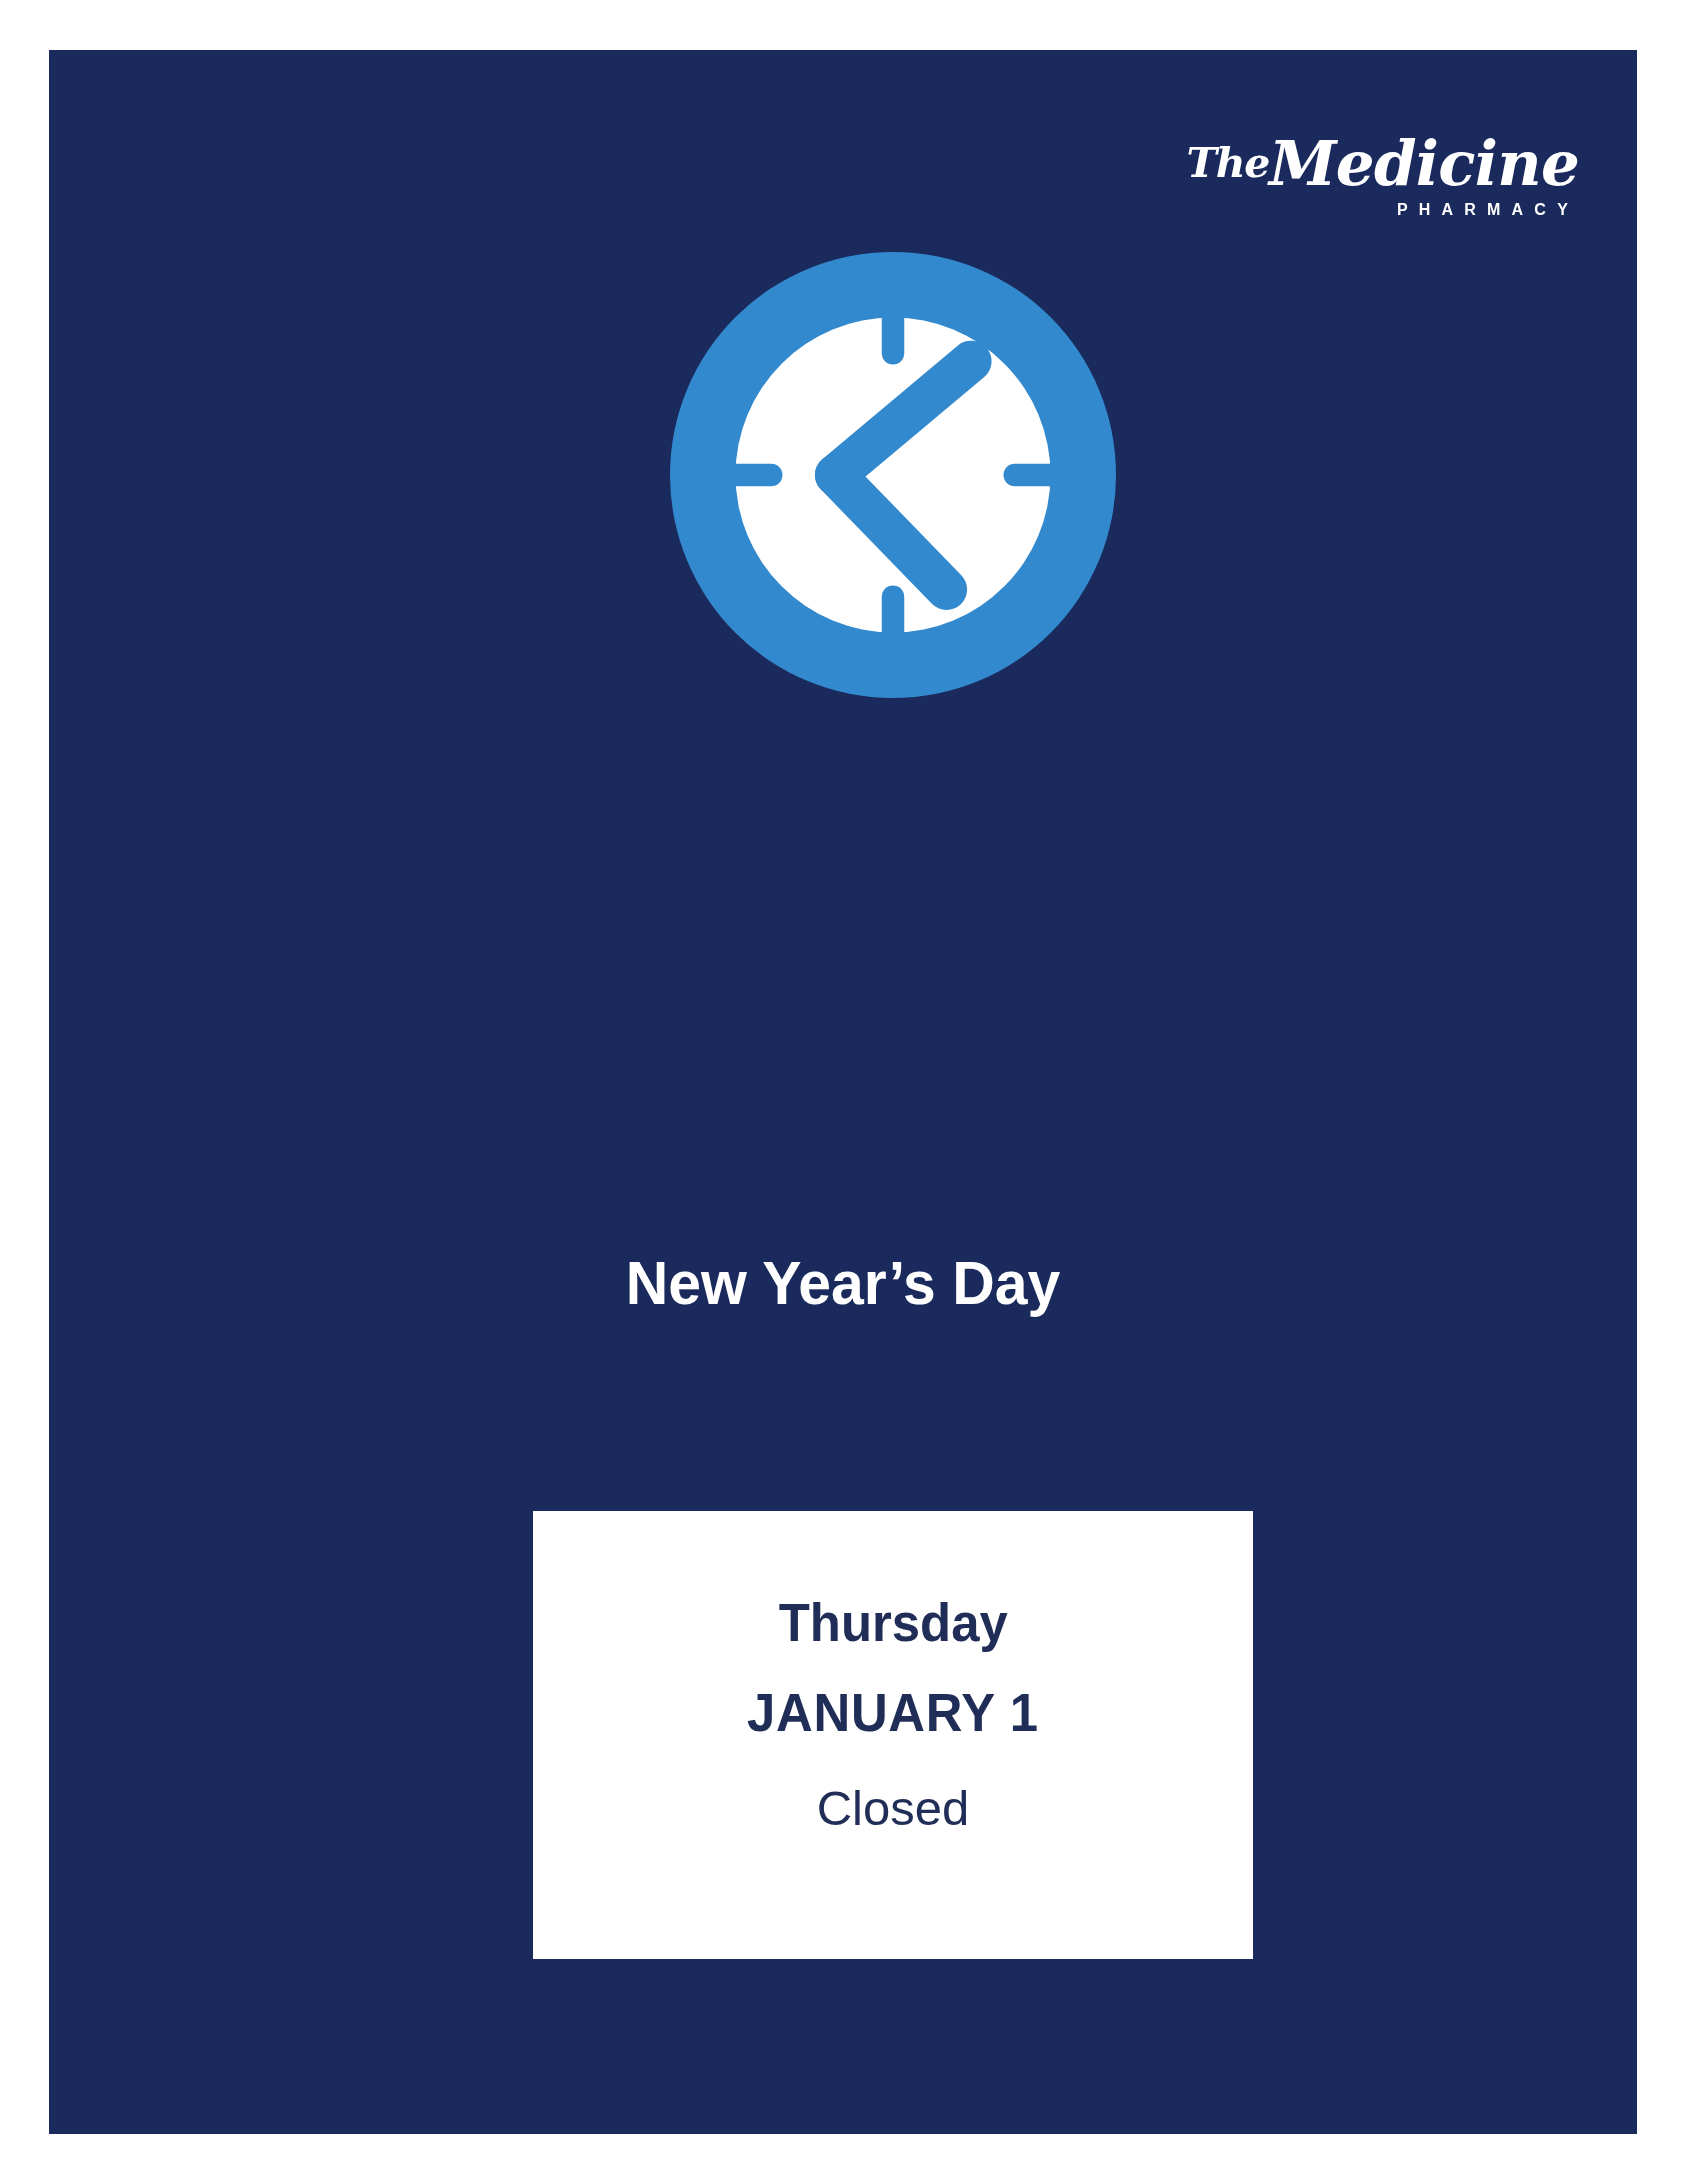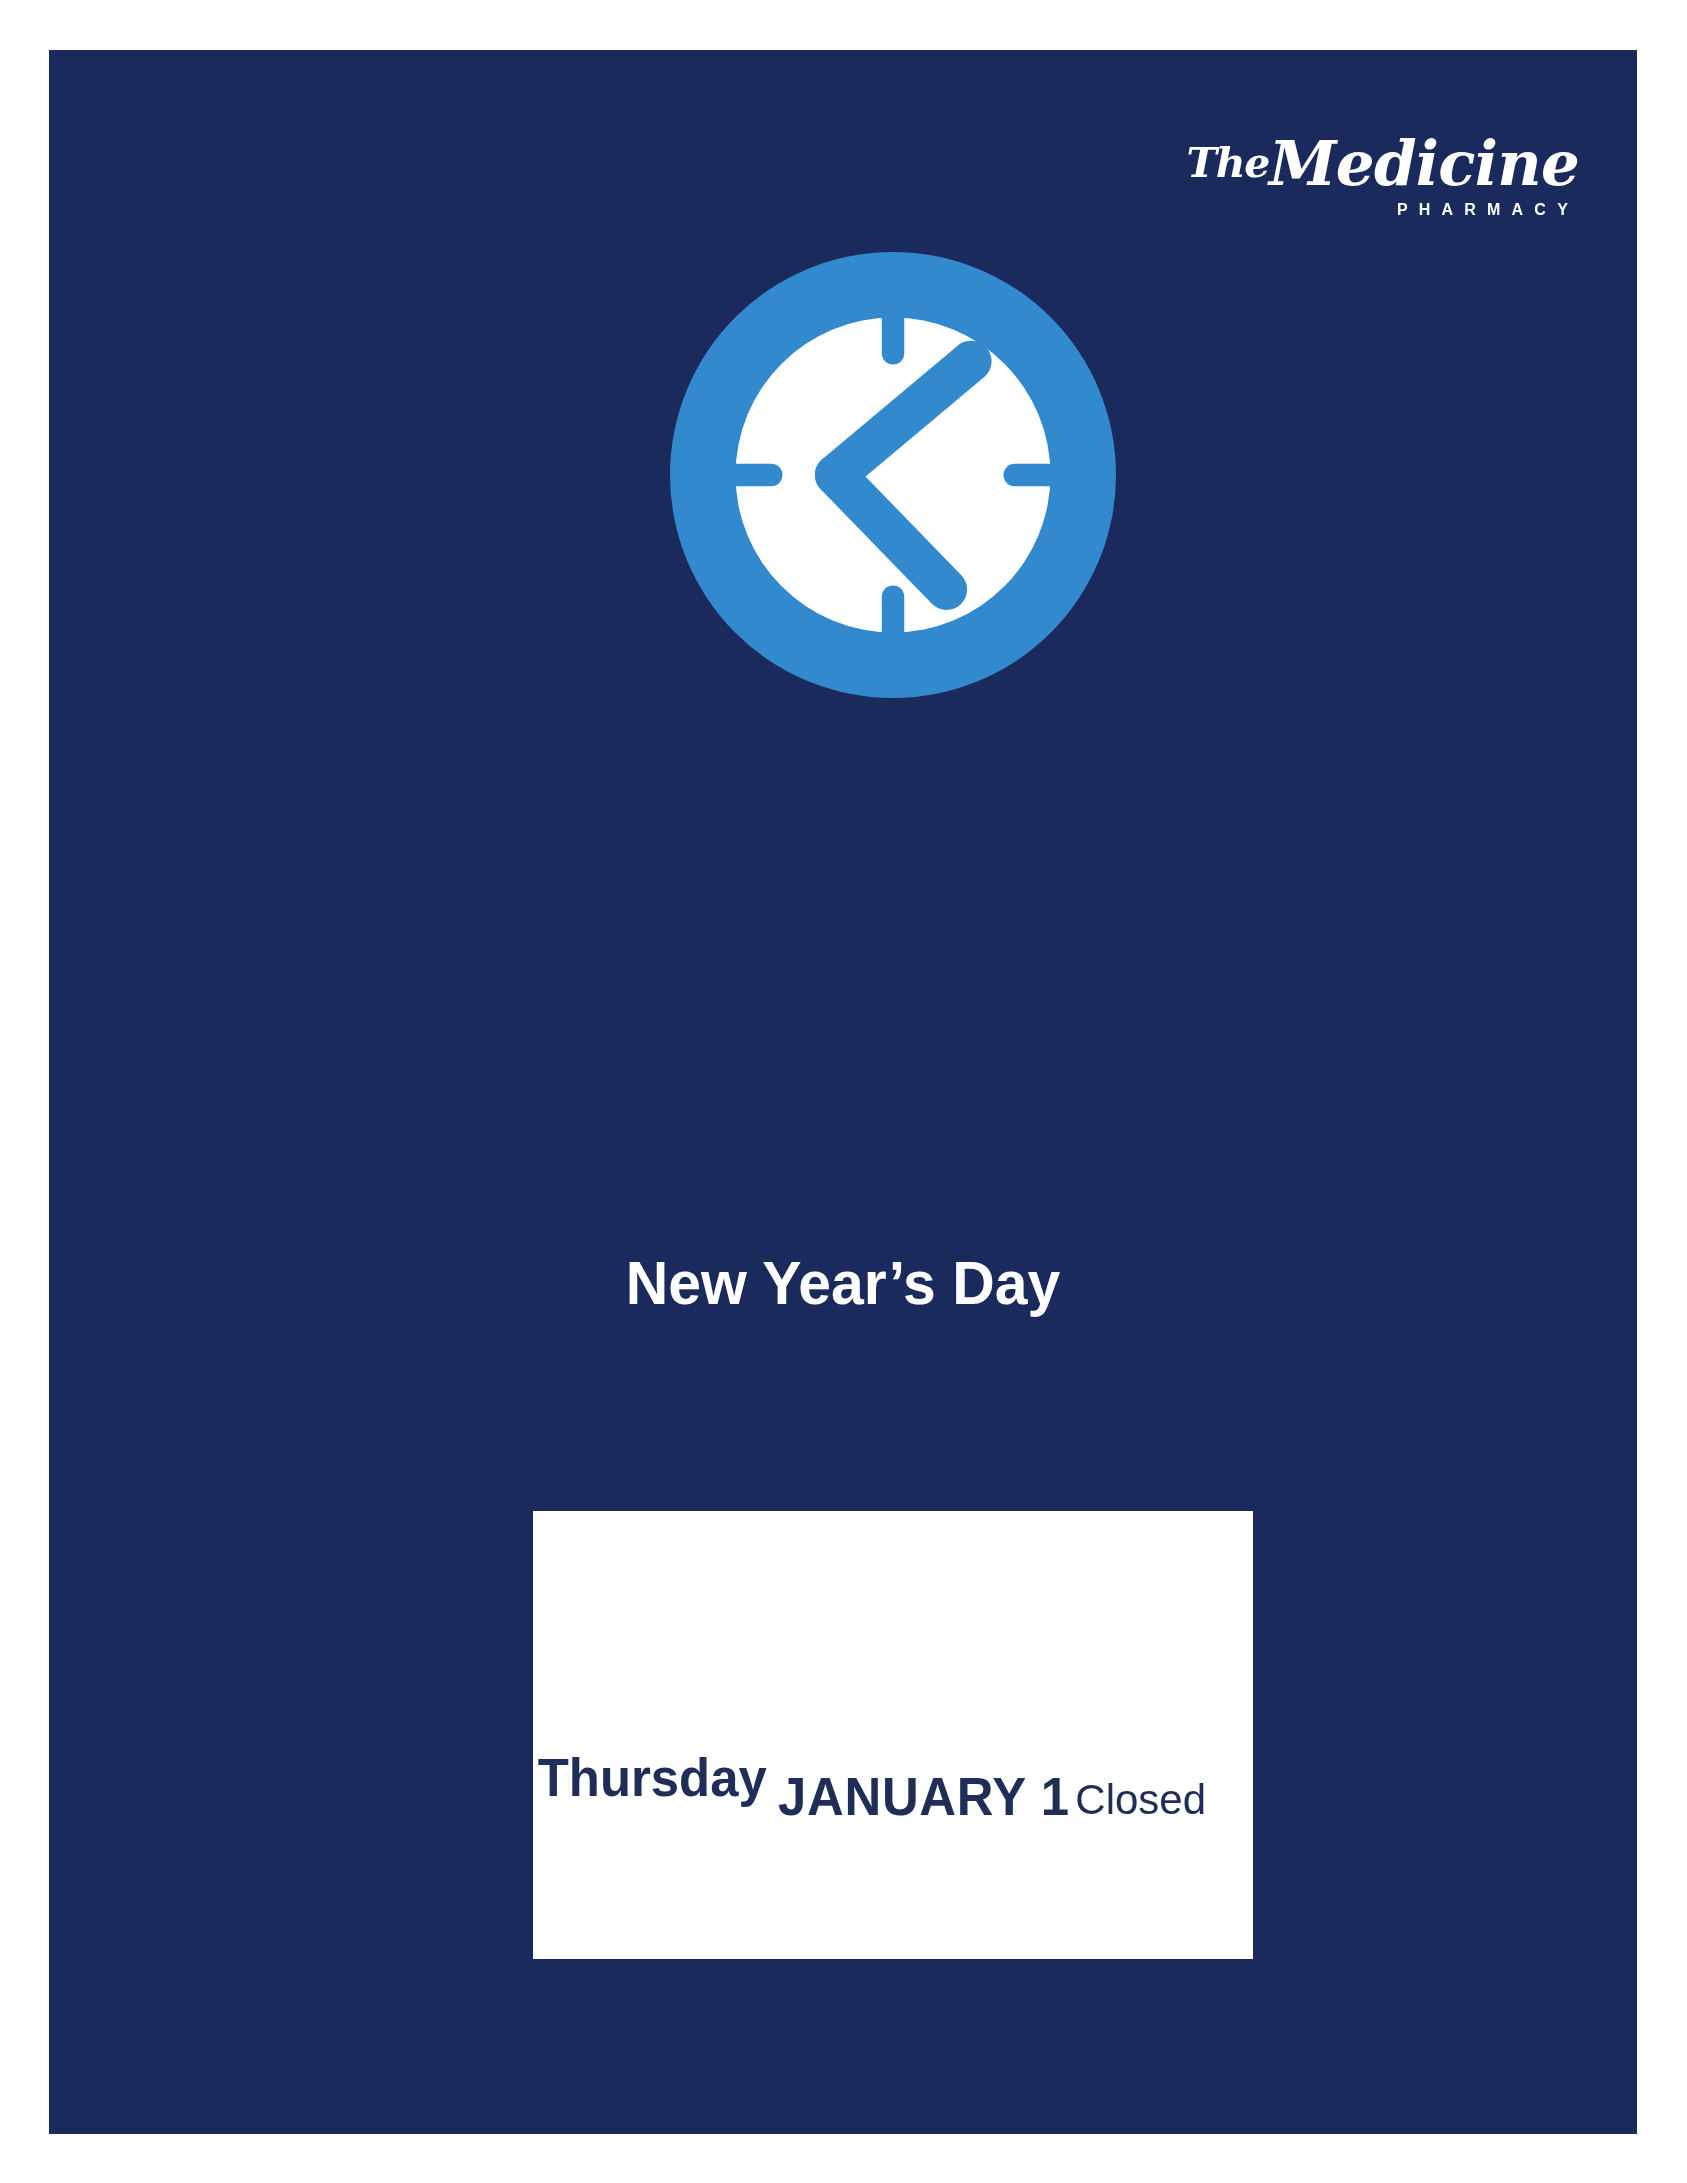--- a/index.html
+++ b/index.html
@@ -147,21 +147,21 @@
   
   .card {
     position: absolute;
     left: 484px;
     top: 1461px;
     width: 720px;
     height: 448px;
     background: #ffffff;
     box-sizing: border-box;
     display: flex;
-    flex-direction: row;
+    flex-direction: column;
     align-items: center;
     justify-content: flex-start;
     padding-top: 85px;
   }
   .card-day {
     font-family: "Liberation Sans", "DejaVu Sans", sans-serif;
     font-weight: bold;
     font-size: 53px;
     line-height: 1;
     color: #1f2d57;
@@ -175,21 +175,21 @@
     font-size: 53px;
     line-height: 1;
     color: #1f2d57;
     letter-spacing: 0.7px;
     transform: scaleX(0.96);
   }
   .card-status {
     margin-top: 45px;
     font-family: "Liberation Sans", "DejaVu Sans", sans-serif;
     font-weight: normal;
-    font-size: 42px;
+    font-size: 49px;
     line-height: 1;
     color: #1f2d57;
     letter-spacing: 0px;
   }
 </style>
 </head>
 <body>
 
 <div class="page">
   <div class="poster">

